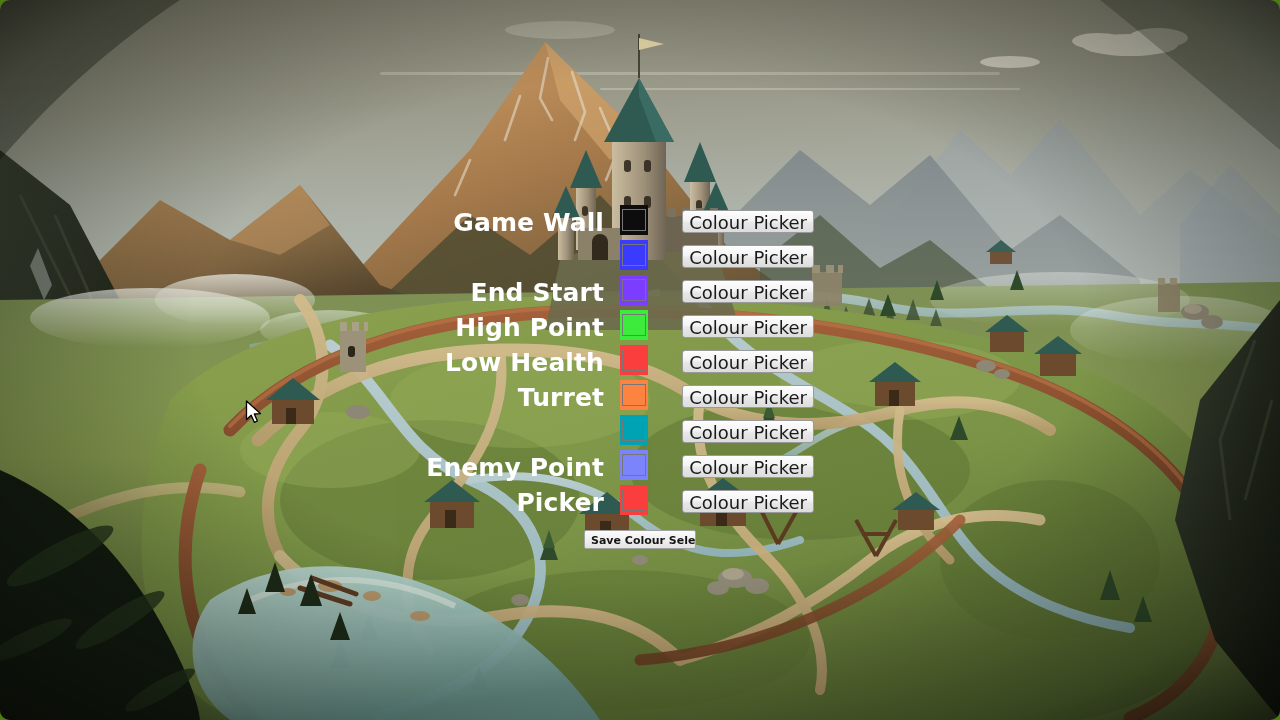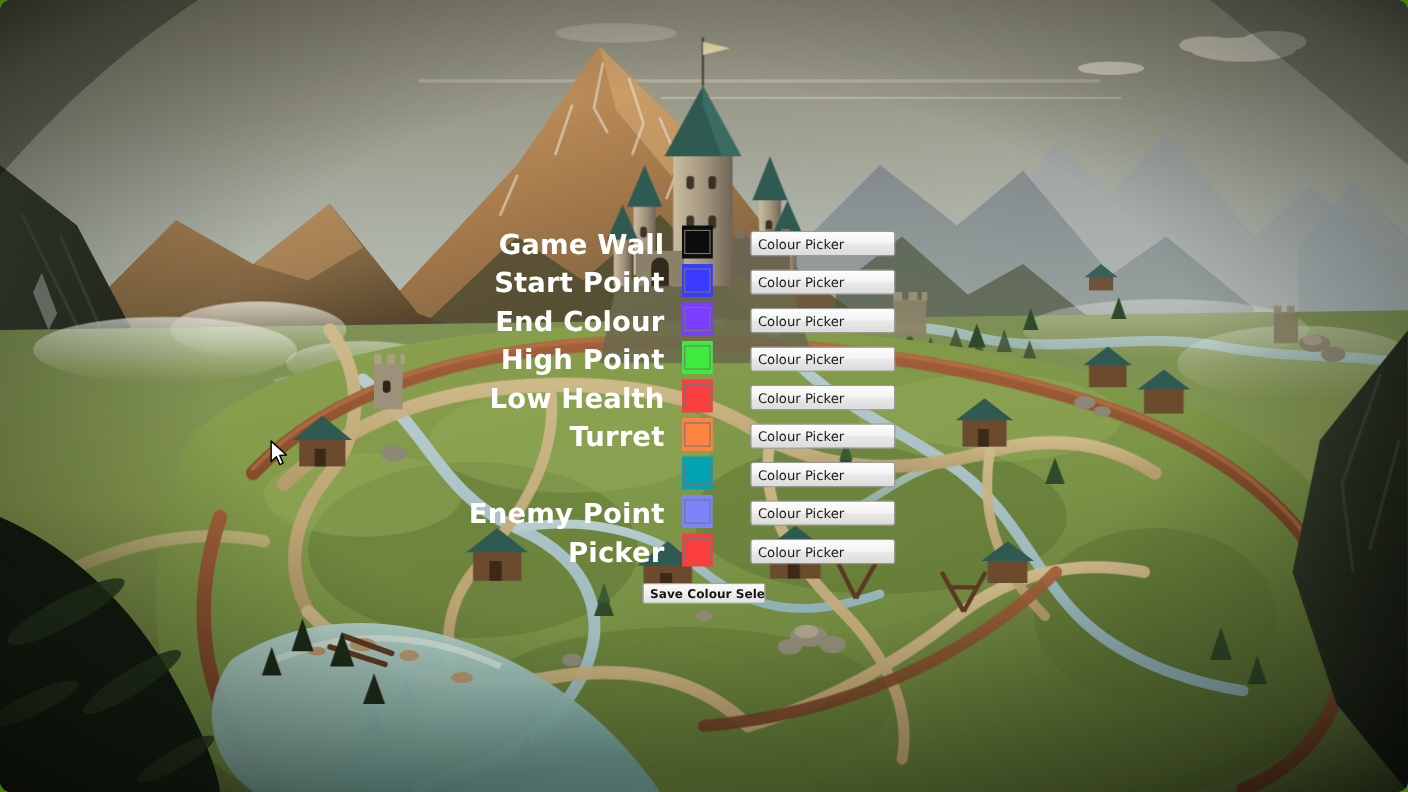--- a/index.html
+++ b/index.html
@@ -68,23 +68,23 @@
     left: 682px;
     top: 6px;
     width: 132px;
     height: 23px;
     box-sizing: border-box;
     border: 1px solid #9a9a9a;
     border-radius: 3px;
     background: linear-gradient(180deg, #fdfdfd 0%, #f3f3f3 48%, #e9e9e9 52%, #dcdcdc 100%);
     color: #1a1a1a;
     font-family: "DejaVu Sans", "Liberation Sans", sans-serif;
-    font-size: 12px;
+    font-size: 18px;
     line-height: 21px;
-    text-align: left;
+    text-align: right;
     cursor: default;
     box-shadow: 0 1px 0 rgba(255,255,255,0.55) inset;
     white-space: nowrap;
     overflow: hidden;
   }
   #save-row {
     position: relative;
     height: 34px;
     margin-top: 1px;
   }
@@ -508,27 +508,26 @@
 
   <div id="settings-panel">
 
     <div class="setting-row">
       <div class="row-label">Game Wall</div>
       <input class="row-swatch" type="color" value="#0d0d0d" style="background: rgb(13, 13, 13);">
       <button class="row-button">Colour Picker</button>
     </div>
 
     <div class="setting-row">
-      <div class="row-label">Start Point</div>
       <input class="row-swatch" type="color" value="#3b3bff" style="background: rgb(59, 59, 255);">
       <button class="row-button">Colour Picker</button>
     </div>
 
     <div class="setting-row">
-      <div class="row-label">End Colour</div>
+      <div class="row-label">End Start</div>
       <input class="row-swatch" type="color" value="#7b3dff" style="background: rgb(123, 61, 255);">
       <button class="row-button">Colour Picker</button>
     </div>
 
     <div class="setting-row">
       <div class="row-label">High Point</div>
       <input class="row-swatch" type="color" value="#3deb3d" style="background: rgb(61, 235, 61);">
       <button class="row-button">Colour Picker</button>
     </div>
 

